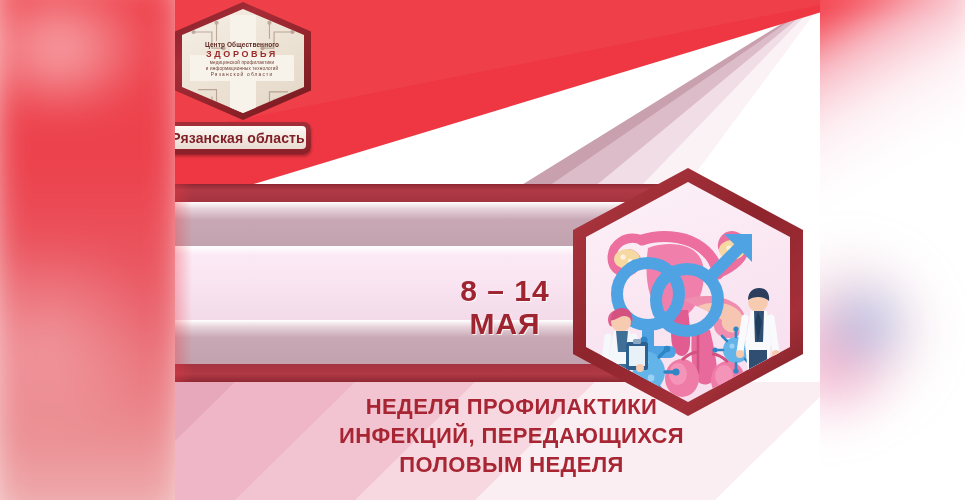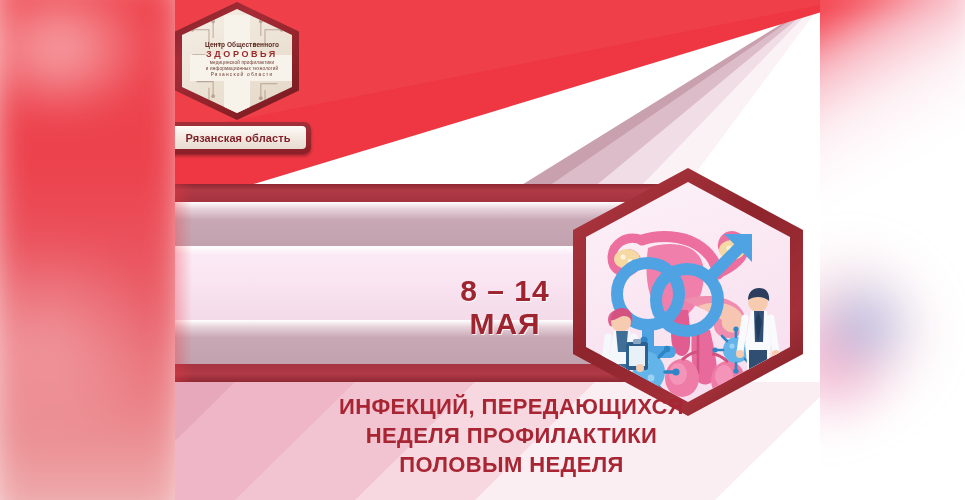--- a/index.html
+++ b/index.html
@@ -84,21 +84,21 @@
   .band-fade{ position:absolute; left:0; top:0; width:42px; height:198px;
     background:linear-gradient(90deg,rgba(238,55,66,.95) 0%,rgba(238,55,66,.45) 45%,rgba(238,55,66,0) 100%); }
 
   .dates{ position:absolute; left:0; top:62px; width:560px; height:74px;
     display:flex; flex-direction:column; align-items:center; justify-content:center;
     padding-left:150px;margin-top:24px; }
   .date-line{ color:#9e2430; font-weight:bold; font-size:30px; line-height:33px;
     letter-spacing:1px; text-shadow:1px 1px 0 rgba(255,255,255,.8); }
 
   
-  .logo-wrap{ position:absolute; left:0px; top:2px; width:124px; height:118px;padding-left:12px; }
+  .logo-wrap{ position:absolute; left:0px; top:2px; width:136px; height:118px;padding-left:12px; }
   .hexout{ position:absolute; inset:0;
     clip-path: polygon(50% 0%, 100% 25%, 100% 75%, 50% 100%, 0% 75%, 0% 25%);
     background:linear-gradient(145deg,#7f1f27 0%,#a62c36 30%,#8d2128 70%,#6d1a20 100%); }
   .hexin{ position:absolute; left:7px; top:7px; right:7px; bottom:7px;
     clip-path: polygon(50% 0%, 100% 25%, 100% 75%, 50% 100%, 0% 75%, 0% 25%);
     background:linear-gradient(150deg,#f6efe6 0%,#ece2d4 55%,#e2d6c6 100%);
     overflow:hidden; }
   .circuit{ position:absolute; inset:0; opacity:.5; }
   .cross-v{ position:absolute; left:50%; top:6px; width:26px; height:106px; margin-left:-13px;
     background:#f7f2ea; }
@@ -114,21 +114,21 @@
 
   
   .badge{ position:absolute; left:-10px; top:122px; width:146px; height:32px;
     border-radius:7px;
     background:linear-gradient(180deg,#a33039 0%,#8b2029 100%);
     box-shadow:0 2px 3px rgba(0,0,0,.35); }
   .badge-inner{ position:absolute; left:5px; top:4px; right:5px; bottom:5px;
     border-radius:4px;
     background:linear-gradient(180deg,#fdfaf6 0%,#f2e8e0 55%,#e8dbd1 100%);
     display:flex; align-items:center; justify-content:center; }
-  .badge-text{ color:#7e1f27; font-weight:bold; font-size:11px; letter-spacing:.1px; }
+  .badge-text{ color:#7e1f27; font-weight:bold; font-size:14px; letter-spacing:.1px; }
 
   
   .illus{ position:absolute; left:398px; top:168px; width:230px; height:248px; }
   .ihex-out{ position:absolute; inset:0;
     clip-path: polygon(50% 0%, 100% 25%, 100% 75%, 50% 100%, 0% 75%, 0% 25%);
     background:linear-gradient(140deg,#b33a44 0%,#8e242c 45%,#a43039 75%,#6f1a21 100%); }
   .ihex-in{ position:absolute; left:13px; top:14px; right:13px; bottom:14px;
     clip-path: polygon(50% 0%, 100% 25%, 100% 75%, 50% 100%, 0% 75%, 0% 25%);
     background:linear-gradient(160deg,#fdf2f8 0%,#fae7f2 45%,#f6dcee 100%);
     overflow:hidden; }
@@ -356,19 +356,19 @@
             <circle cx="154" cy="172" r="4" fill="#f7cbb0"></circle>
             <circle cx="190" cy="172" r="4" fill="#f7cbb0"></circle>
             <rect x="162" y="198" width="8" height="8" fill="#1f3c5c"></rect>
             <rect x="174" y="198" width="8" height="8" fill="#1f3c5c"></rect>
           </g>
         </svg>
       </div>
     </div>
 
     <div class="title">
+      <div class="tline">НЕДЕЛЯ ПРОФИЛАКТИКИ</div>
       <div class="tline">ИНФЕКЦИЙ, ПЕРЕДАЮЩИХСЯ</div>
-      <div class="tline">НЕДЕЛЯ ПРОФИЛАКТИКИ</div>
       <div class="tline">ПОЛОВЫМ НЕДЕЛЯ</div>
     </div>
 
   </div>
 </div>
 
 </body></html>

